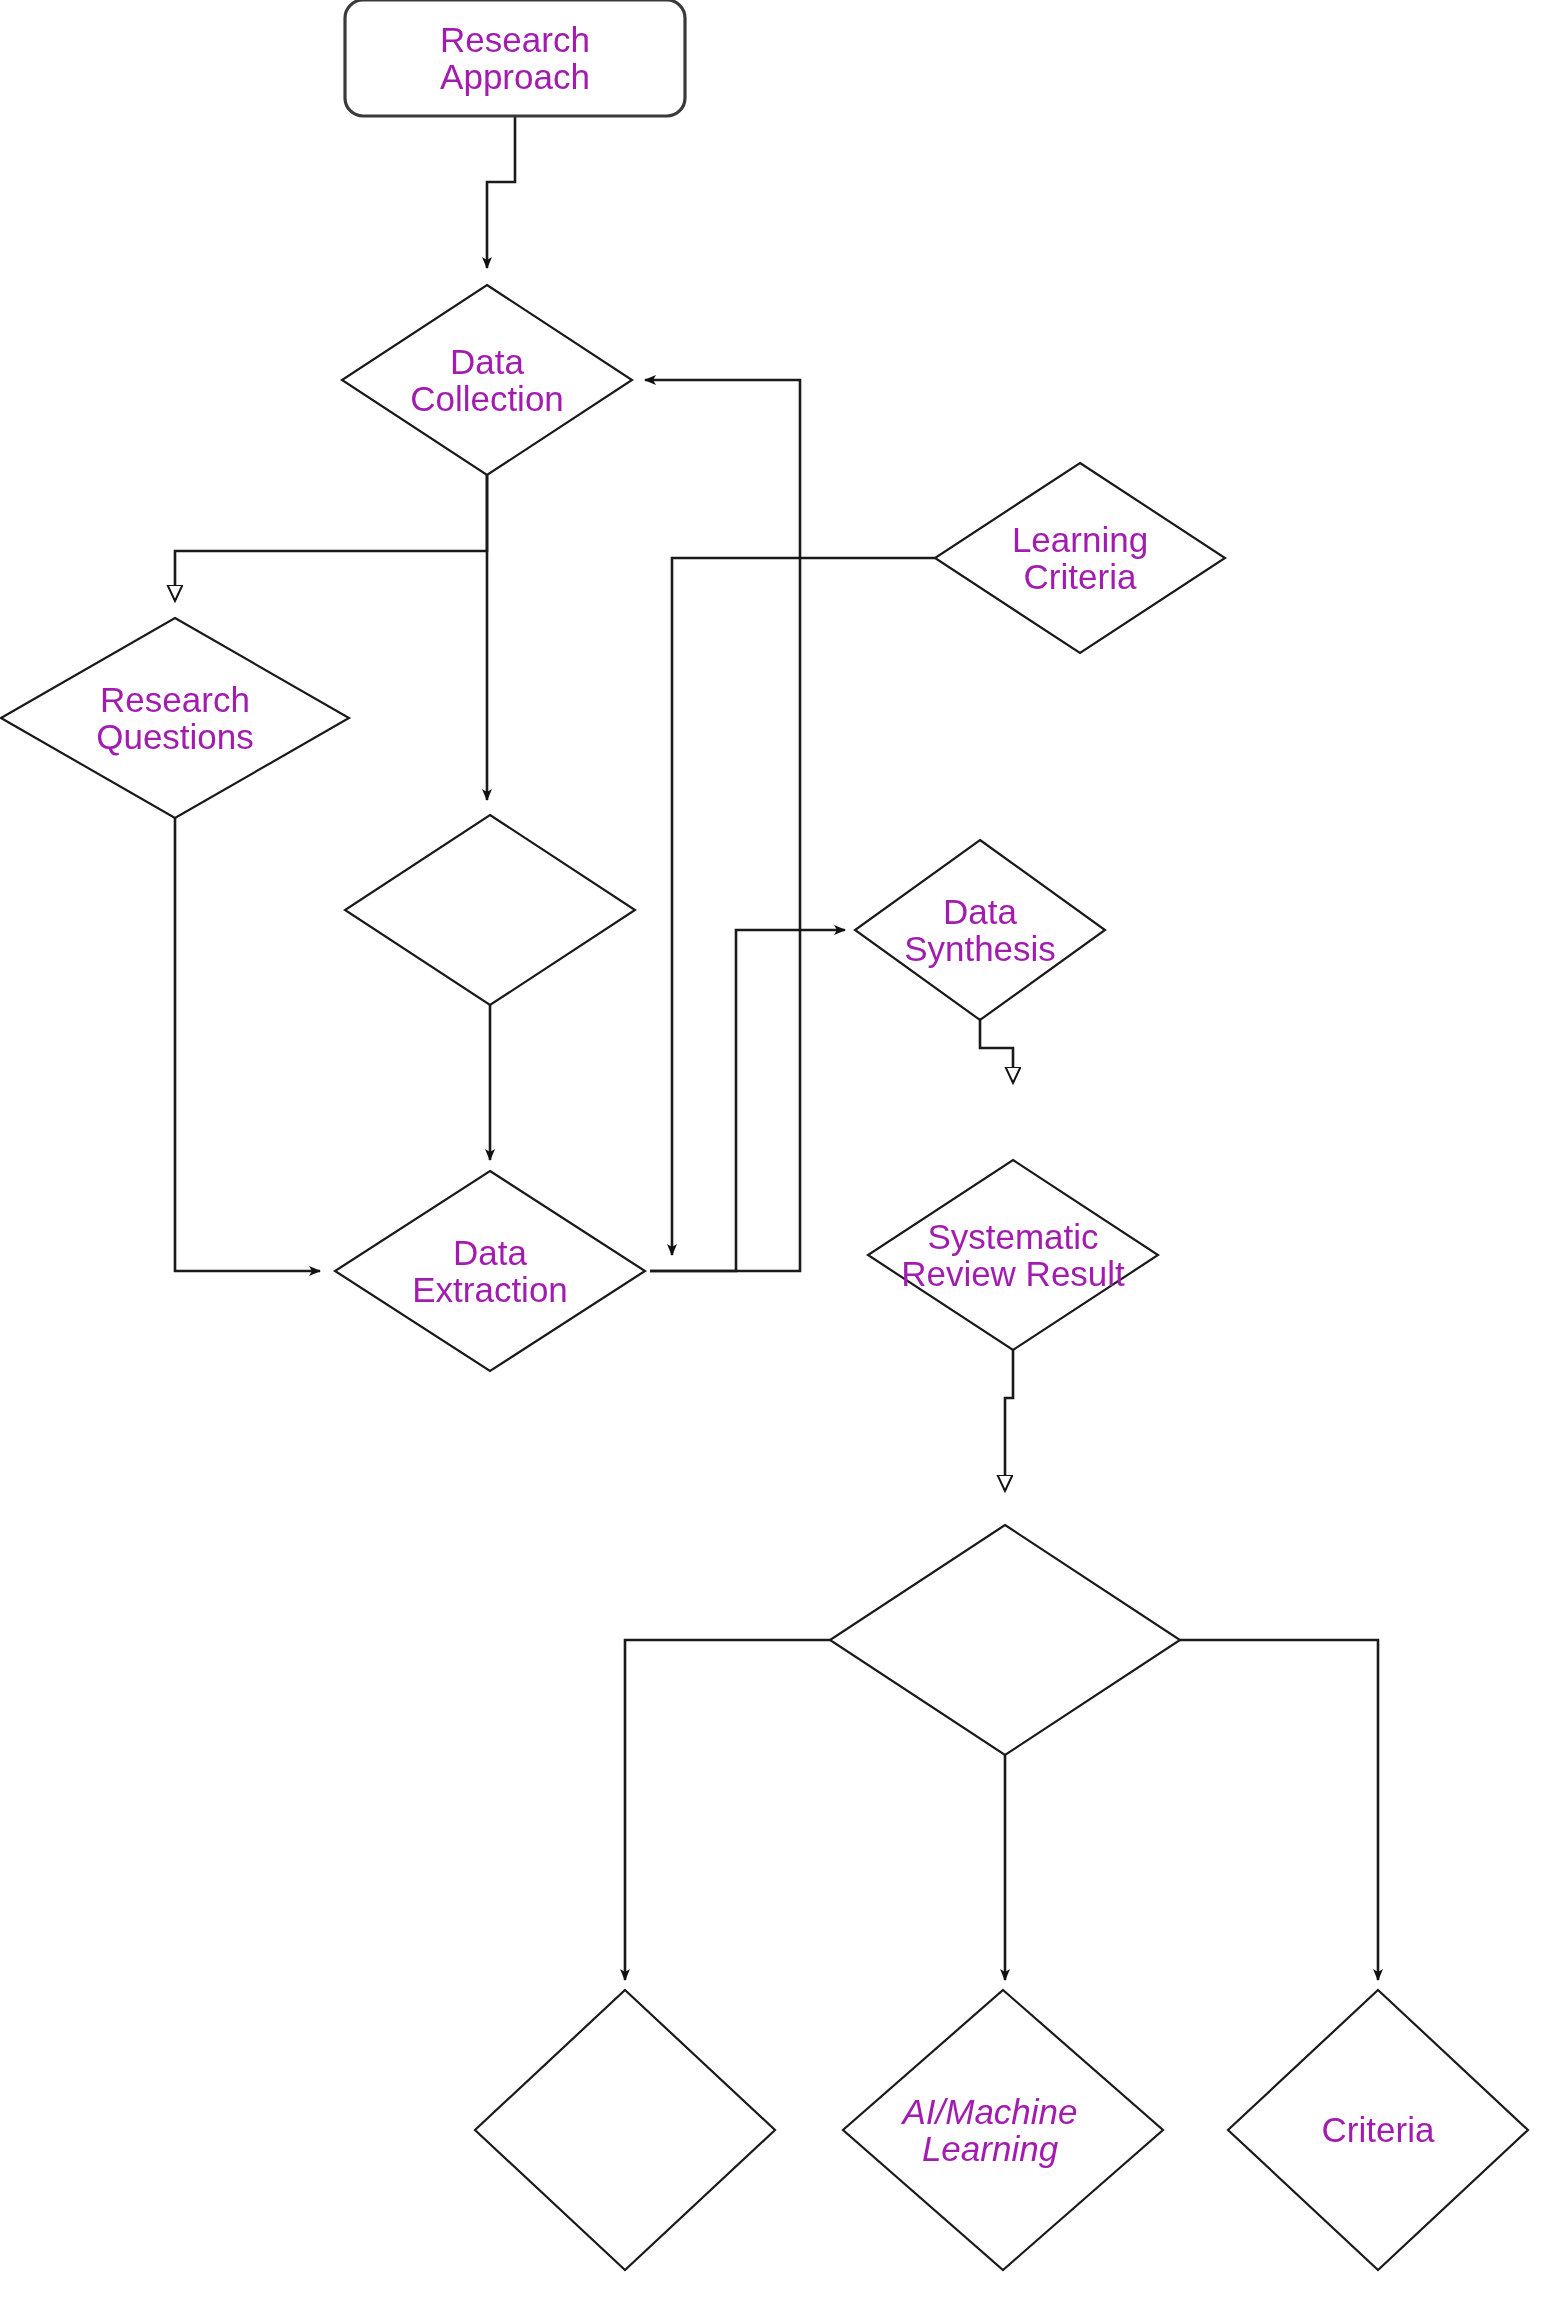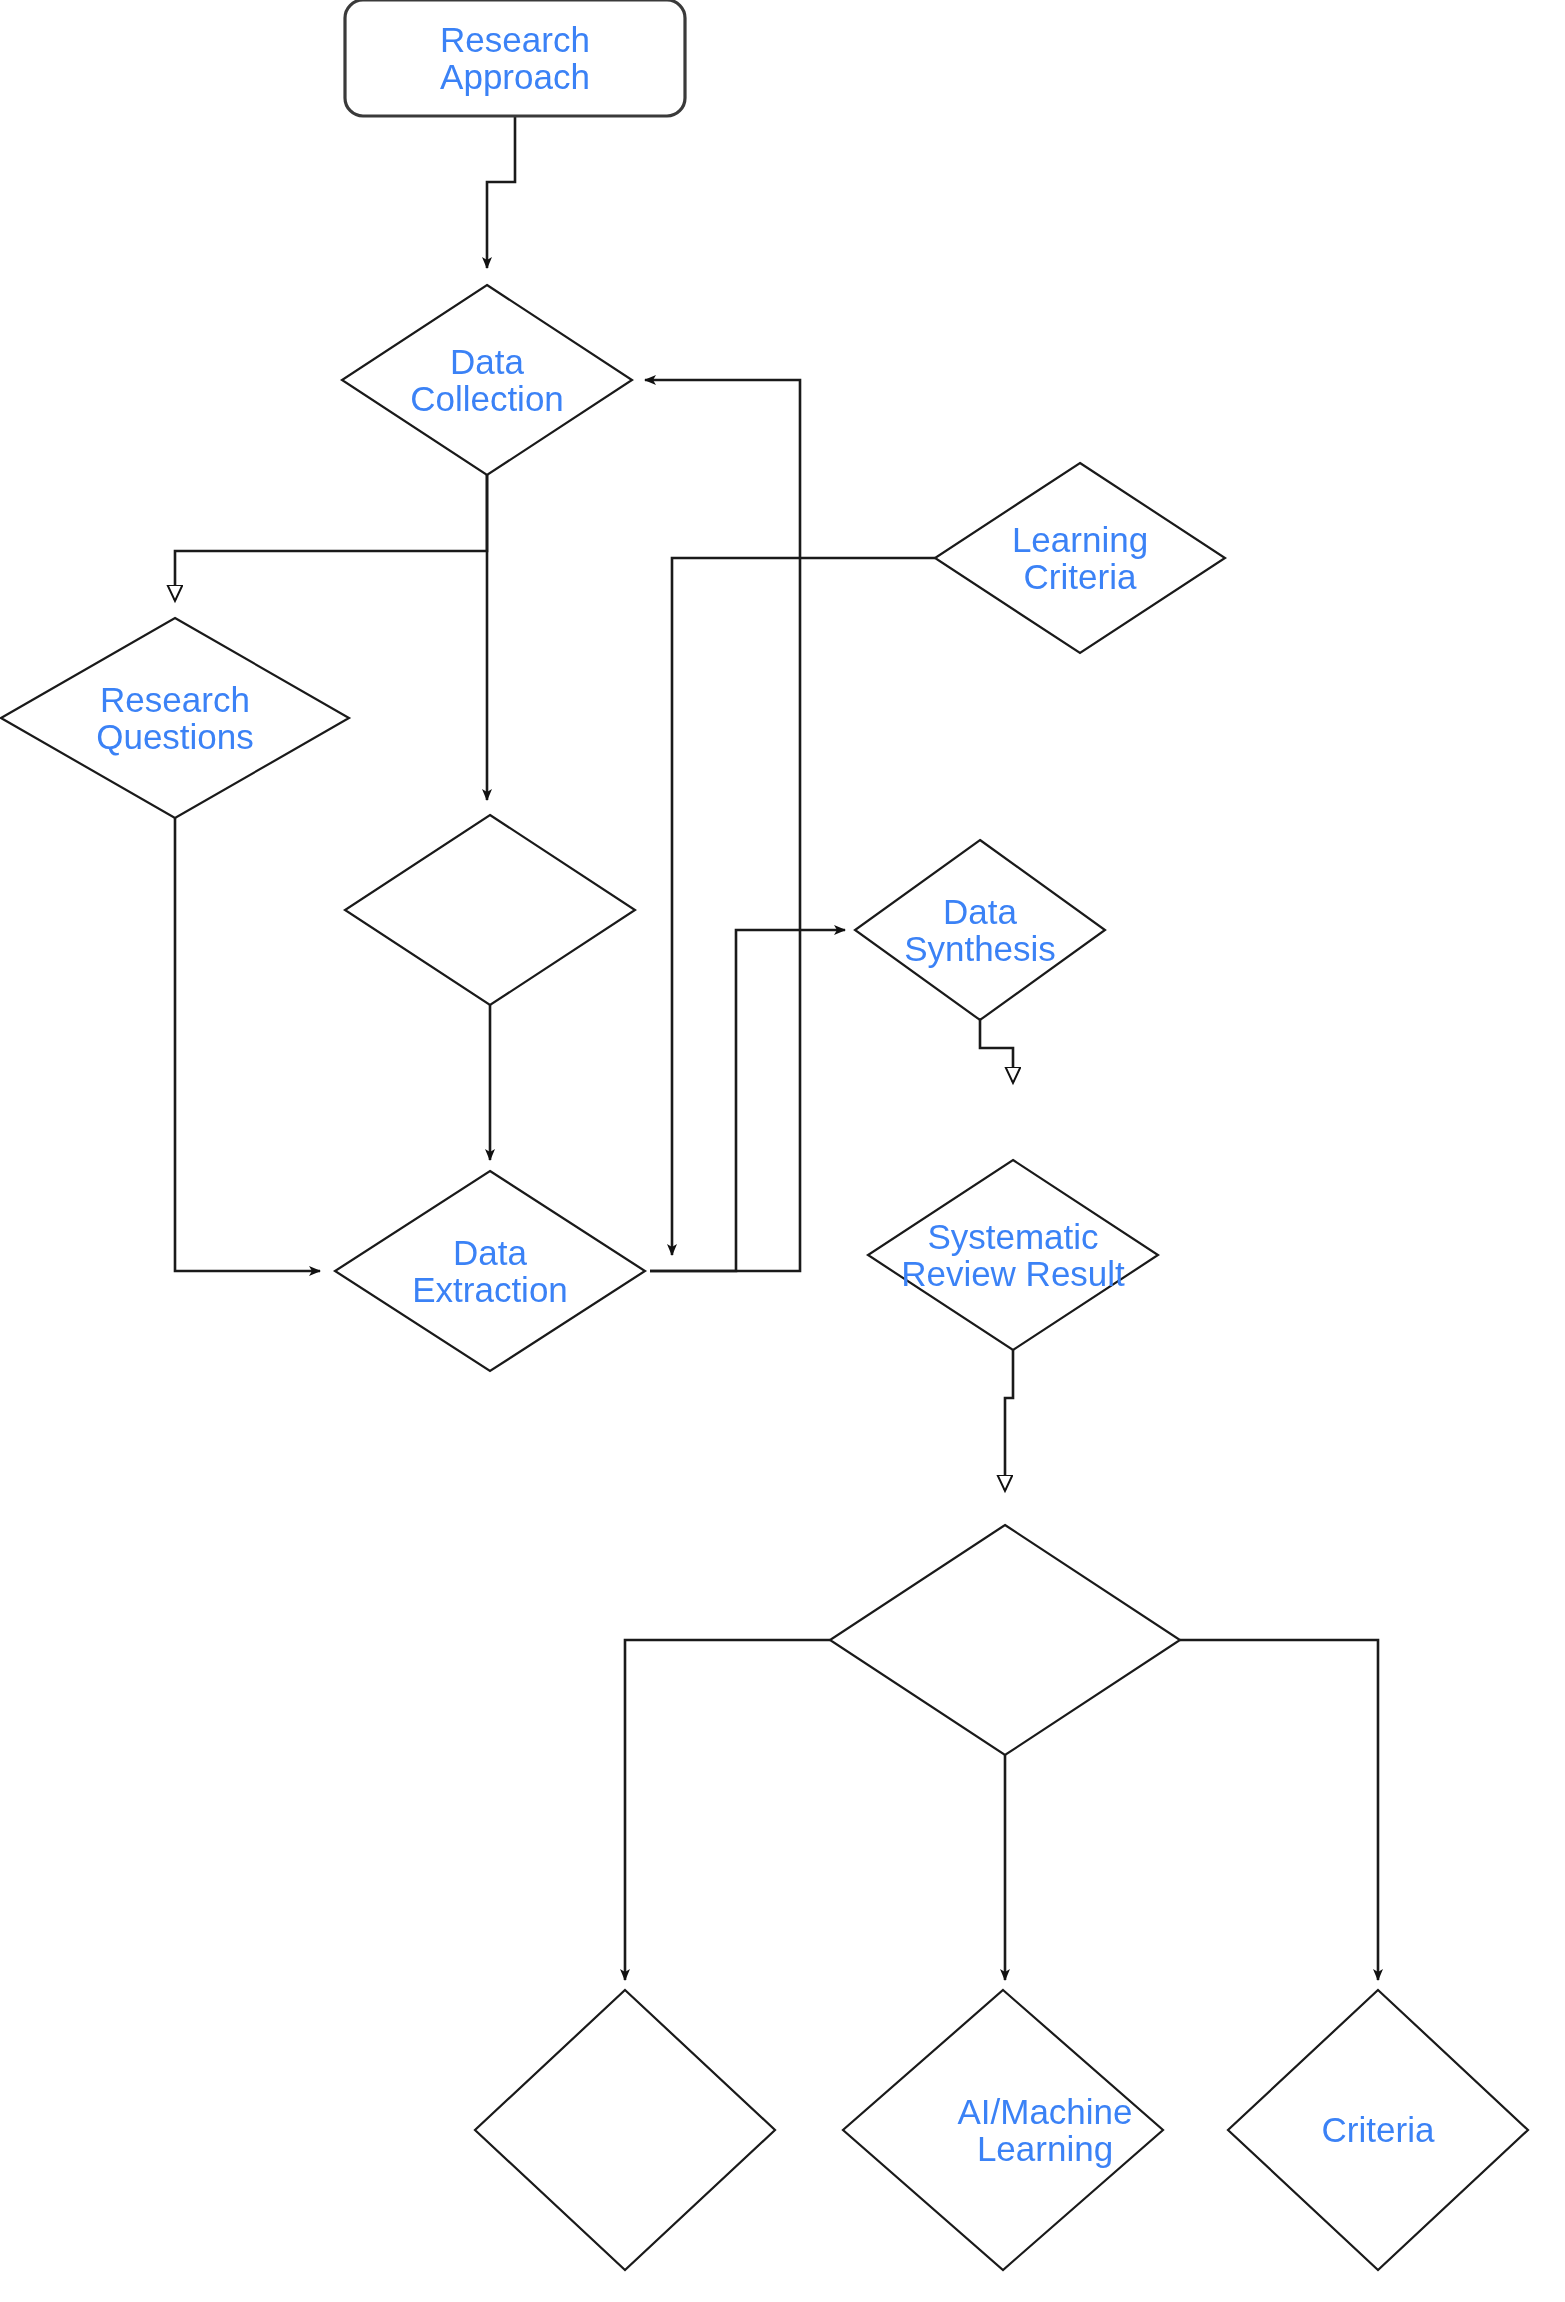--- a/index.html
+++ b/index.html
@@ -8,21 +8,21 @@
   svg#diagram{position:absolute;left:0;top:0;width:1565px;height:2302px;}
   .shape-stroke{fill:#ffffff;stroke:#1a1a1a;stroke-width:2.2;}
   .shape-stroke-round{fill:#ffffff;stroke:#3a3a3a;stroke-width:3.2;}
   .edge{fill:none;stroke:#1a1a1a;stroke-width:2.6;}
   .node-label{
     position:absolute;
     display:flex;
     align-items:center;
     justify-content:center;
     text-align:center;
-    color:#3b82f6;
+    color:#a21caf;
     font-family:"Liberation Sans", sans-serif;
     font-size:35px;
     line-height:1.06;
     white-space:pre-line;
     pointer-events:none;
   }
 </style>
 </head>
 <body>
 
@@ -106,18 +106,18 @@
 Synthesis</div>
 
   <div class="node-label" style="left:335px;top:1216px;width:310px;height:110px;">Data
 Extraction</div>
 
   <div class="node-label" style="left:843px;top:1200px;width:340px;height:110px;">Systematic
 Review Result</div>
 
 
 
-  <div class="node-label" style="left:880px;top:2075px;width:330px;height:110px;">AI/Machine
+  <div class="node-label" style="left:825px;top:2075px;width:330px;height:110px;font-style:italic;">AI/Machine
 Learning</div>
 
   <div class="node-label" style="left:1228px;top:2095px;width:300px;height:70px;">Criteria</div>
 
 </div>
 
 </body></html>

